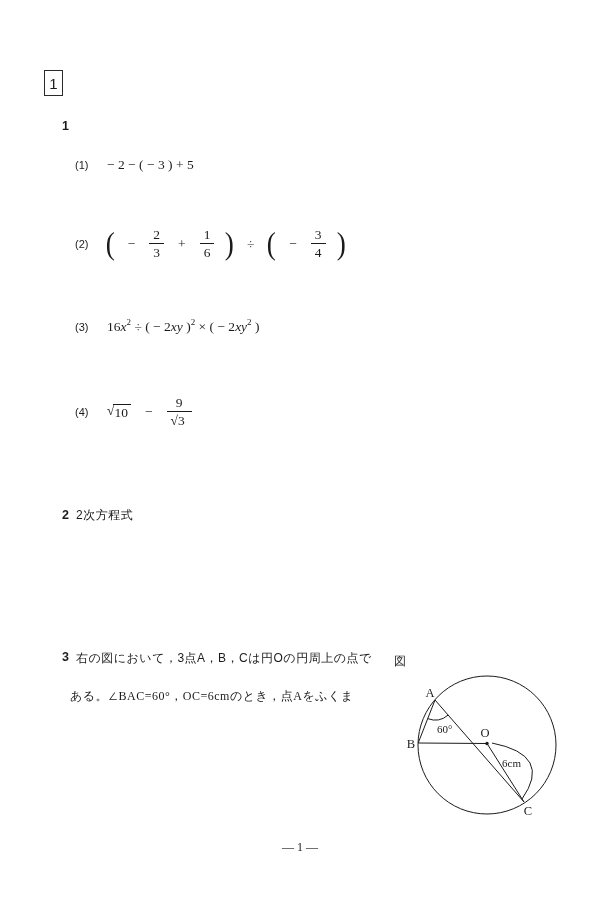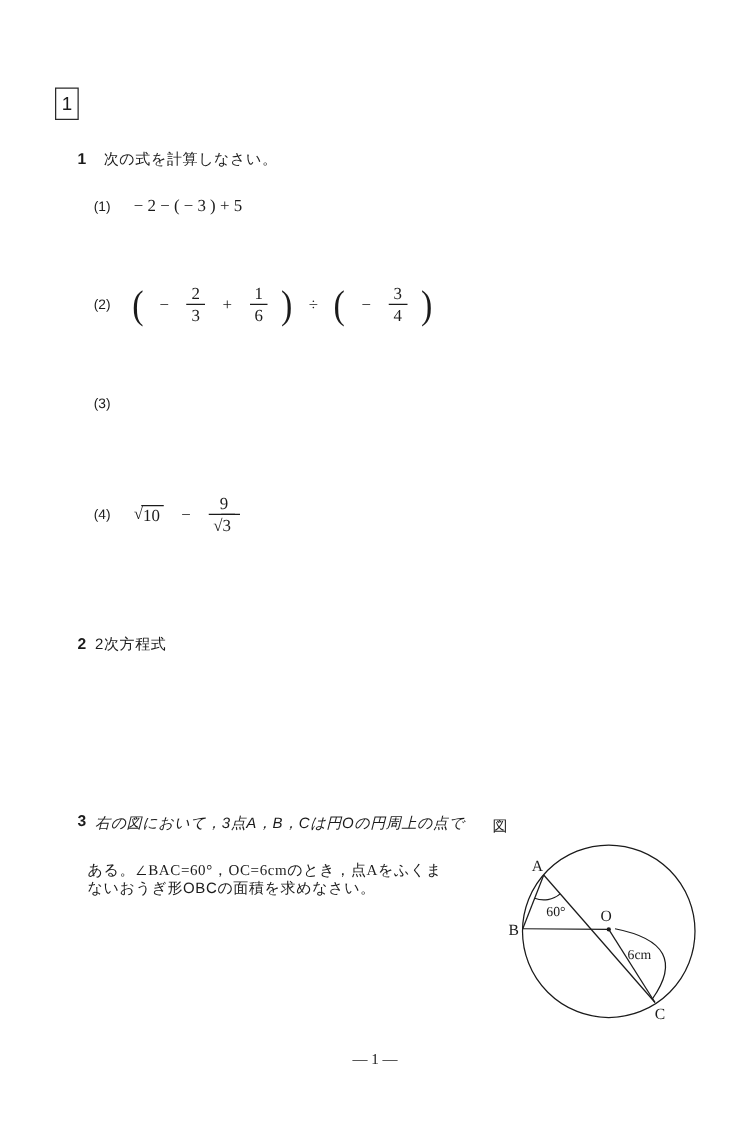--- a/index.html
+++ b/index.html
@@ -30,21 +30,21 @@
   .fnum { padding:0 4px; }
   .fden { border-top:1px solid #1b1b1b; padding:1px 4px 0; }
 
   .rt { display:inline-flex; align-items:flex-start; }
   .rsign { line-height:1.1; }
   .rbar { border-top:1.2px solid #1b1b1b; padding:1px 3px 0 1px; margin-left:-1px; line-height:1.1; }
 
   .qline { position:absolute; left:62px; display:flex; gap:7px; align-items:baseline; white-space:nowrap; }
 
   .q3-num  { position:absolute; left:62px; top:650px; }
-  .q3-l1 { position:absolute; left:76px; top:650px; white-space:nowrap;font-style:italic; }
+  .q3-l1 { position:absolute; left:76px; top:650px; white-space:nowrap; }
   .q3-l2 { position:absolute; left:70px; top:688px; white-space:nowrap;font-family:Liberation Serif, serif; }
   .q3-l3 { position:absolute; left:70px; top:702px; white-space:nowrap; }
   .fig-label { position:absolute; left:394px; top:653px; }
 
   .figure { position:absolute; left:405px; top:663px; }
   .figure .ln { stroke:#1b1b1b; stroke-width:1; fill:none; }
   .figure text { font-family:"Liberation Serif", serif; font-size:12.5px; fill:#1b1b1b; }
   .figure text.small { font-size:11px; }
 
   .footer { position:absolute; left:0; right:0; top:840px; text-align:center;
@@ -54,21 +54,20 @@
 <body>
 
 <div class="page">
 
   <div class="sec-box">
     <span>1</span>
   </div>
 
   <div class="q-head" style="left:62px; top:119px;">
     <span class="q-num">1</span>
-    <span class="jp">次の式を計算しなさい。</span>
   </div>
 
   <div class="part" style="top:157px;">
     <span class="p-label">(1)</span>
     <span class="math">− 2 − ( − 3 ) + 5</span>
   </div>
 
   <div class="part vcenter" style="top:219px; height:50px;">
     <span class="p-label">(2)</span>
     <span class="bigp math">(</span>
@@ -88,20 +87,25 @@
     <span class="math sign">−</span>
     <span class="frac math">
         <span class="fnum">3</span>
         <span class="fden">4</span>
       </span>
     <span class="bigp math">)</span>
   </div>
 
   <div class="part" style="top:317px;">
     <span class="p-label">(3)</span>
+    <span class="math"><span>16</span><i>x</i><sup>2</sup>
+      <span>÷</span>
+      <span>( − 2</span><i>xy</i><span> )</span><sup>2</sup>
+      <span>×</span>
+      <span>( − 2</span><i>xy</i><sup>2</sup><span> )</span></span>
   </div>
 
   <div class="part vcenter" style="top:392px; height:40px;">
     <span class="p-label">(4)</span>
     <span class="rt math">
         <span class="rsign">√</span>
         <span class="rbar">10</span>
       </span>
     <span class="math sign">−</span>
     <span class="frac math">
@@ -111,21 +115,20 @@
   </div>
 
   <div class="qline" style="top:507px;">
     <span class="q-num">2</span>
     <span class="jp">2次方程式</span>
   </div>
 
   <span class="q-num q3-num">3</span>
   <span class="jp q3-l1">右の図において，3点A，B，Cは円Oの円周上の点で</span>
   <span class="jp q3-l2">ある。∠BAC=60°，OC=6cmのとき，点Aをふくま</span>
-  <span class="jp q3-l3">ないおうぎ形OBCの面積を求めなさい。</span>
 
   <span class="jp fig-label">図</span>
 
   <svg class="figure" width="180" height="182" viewBox="0 0 180 182">
     <circle class="ln" cx="82" cy="82" r="69"></circle>
     <line class="ln" x1="30" y1="37" x2="13.2" y2="80"></line>
     <line class="ln" x1="30" y1="37" x2="119" y2="139"></line>
     <line class="ln" x1="13.2" y1="80" x2="82" y2="80.5"></line>
     <line class="ln" x1="82" y1="80.5" x2="119" y2="139"></line>
     <circle cx="82" cy="80.5" r="1.7" fill="#1b1b1b"></circle>

